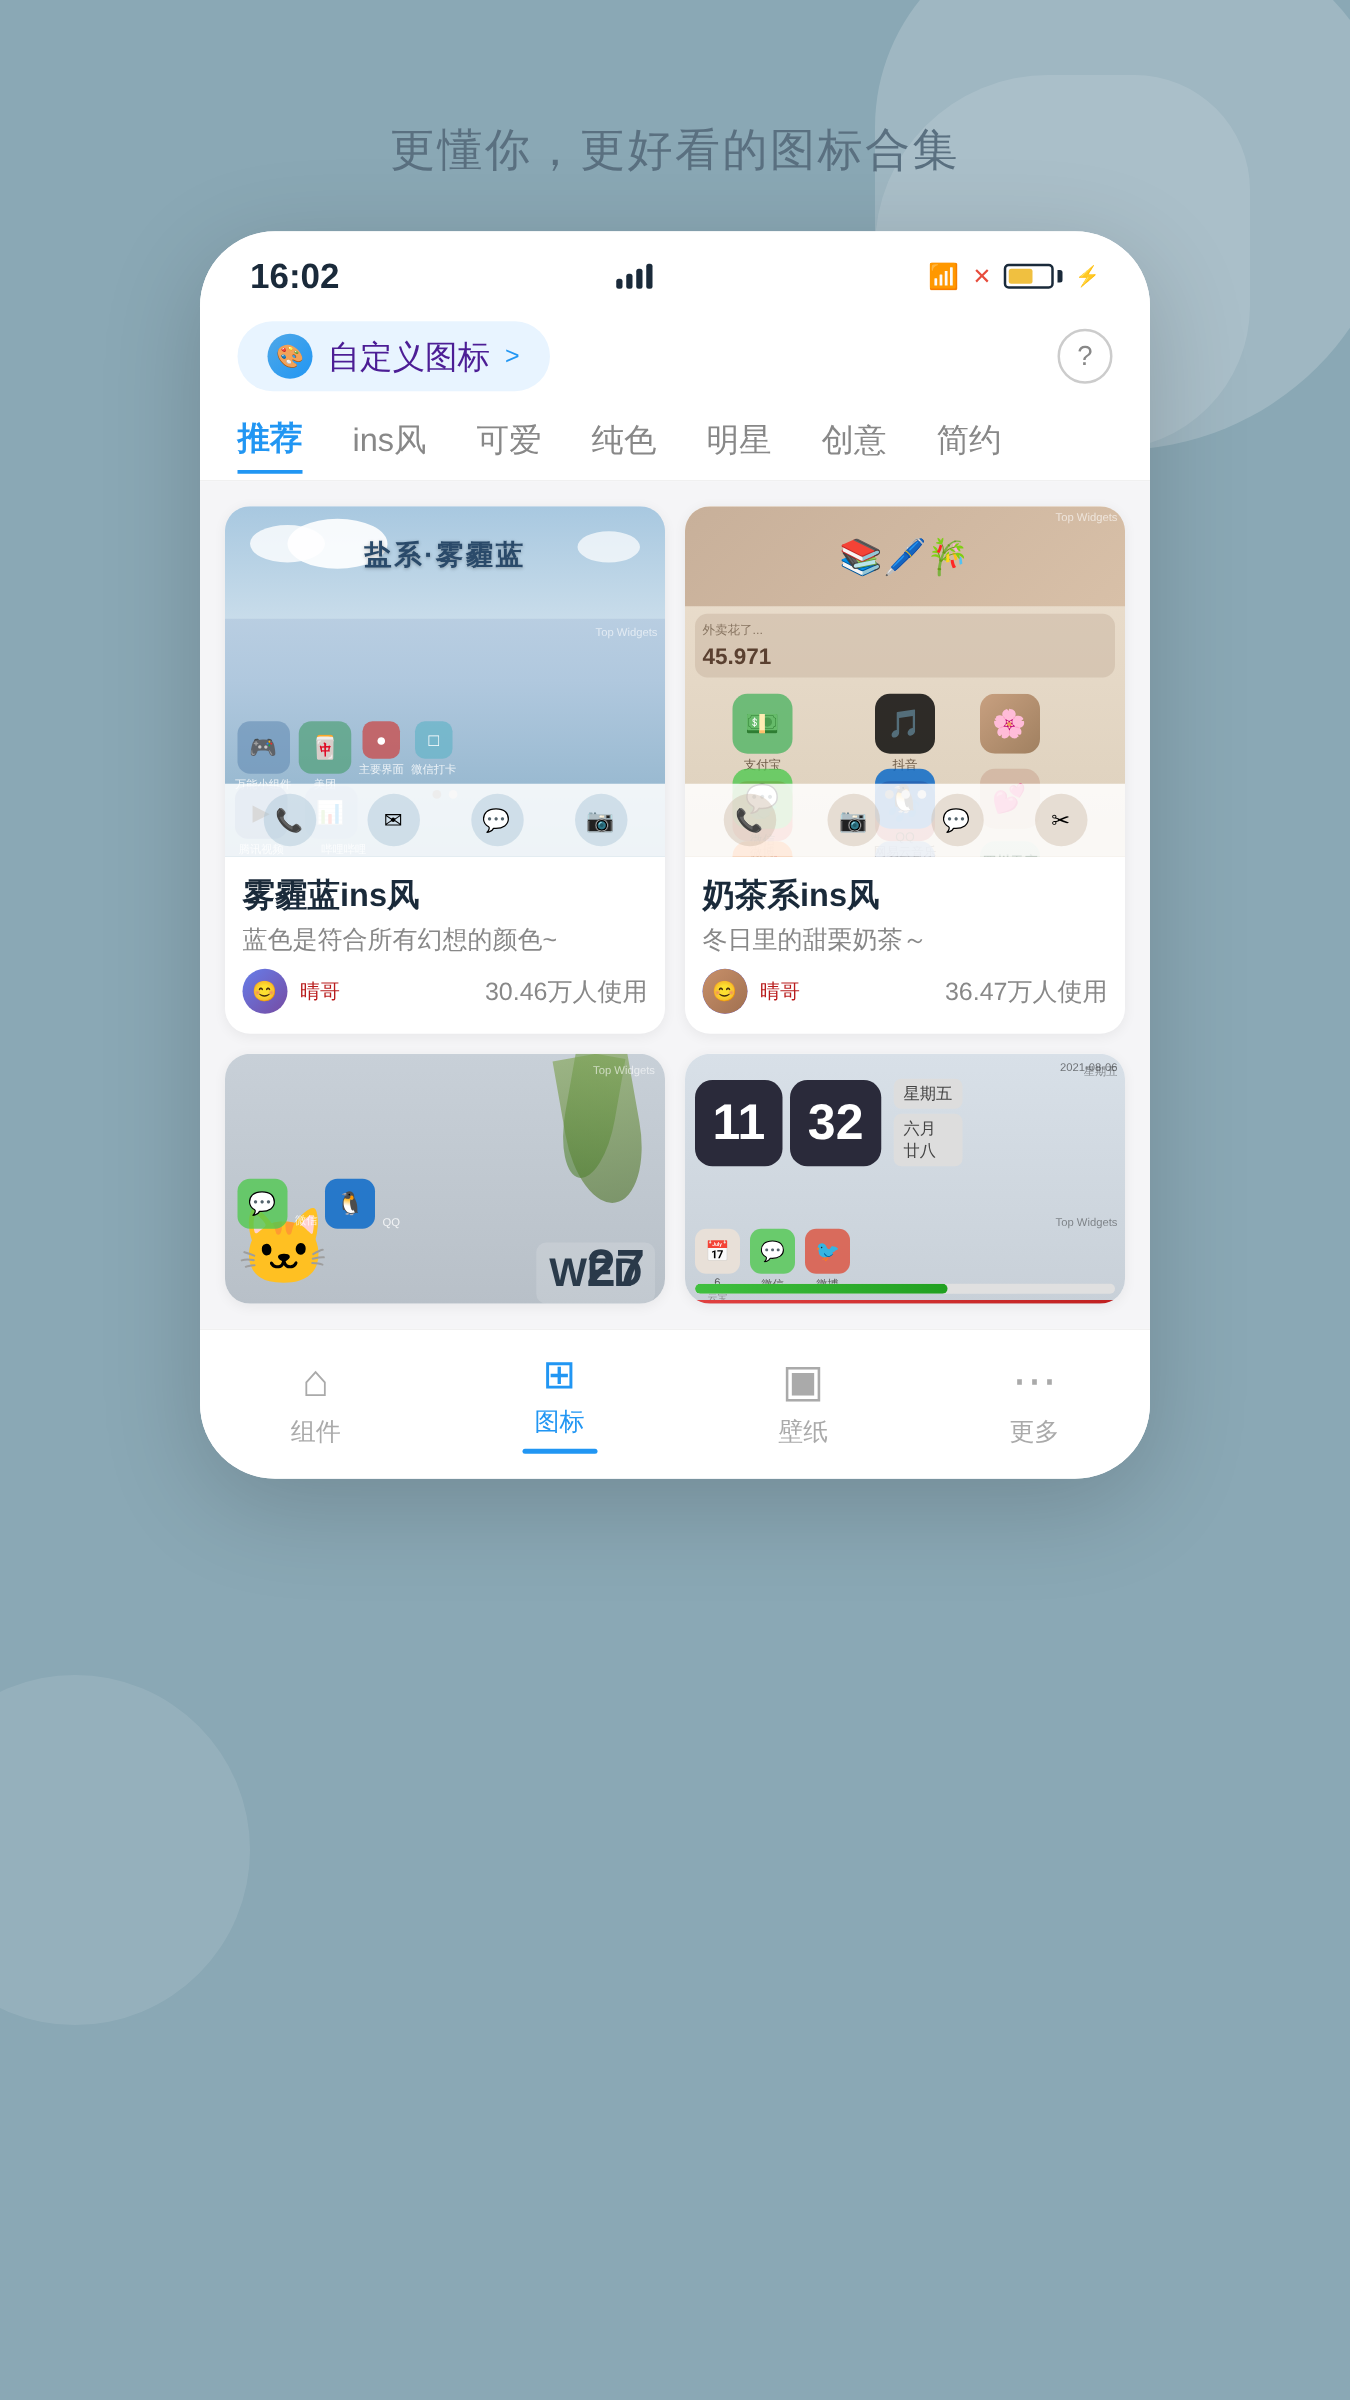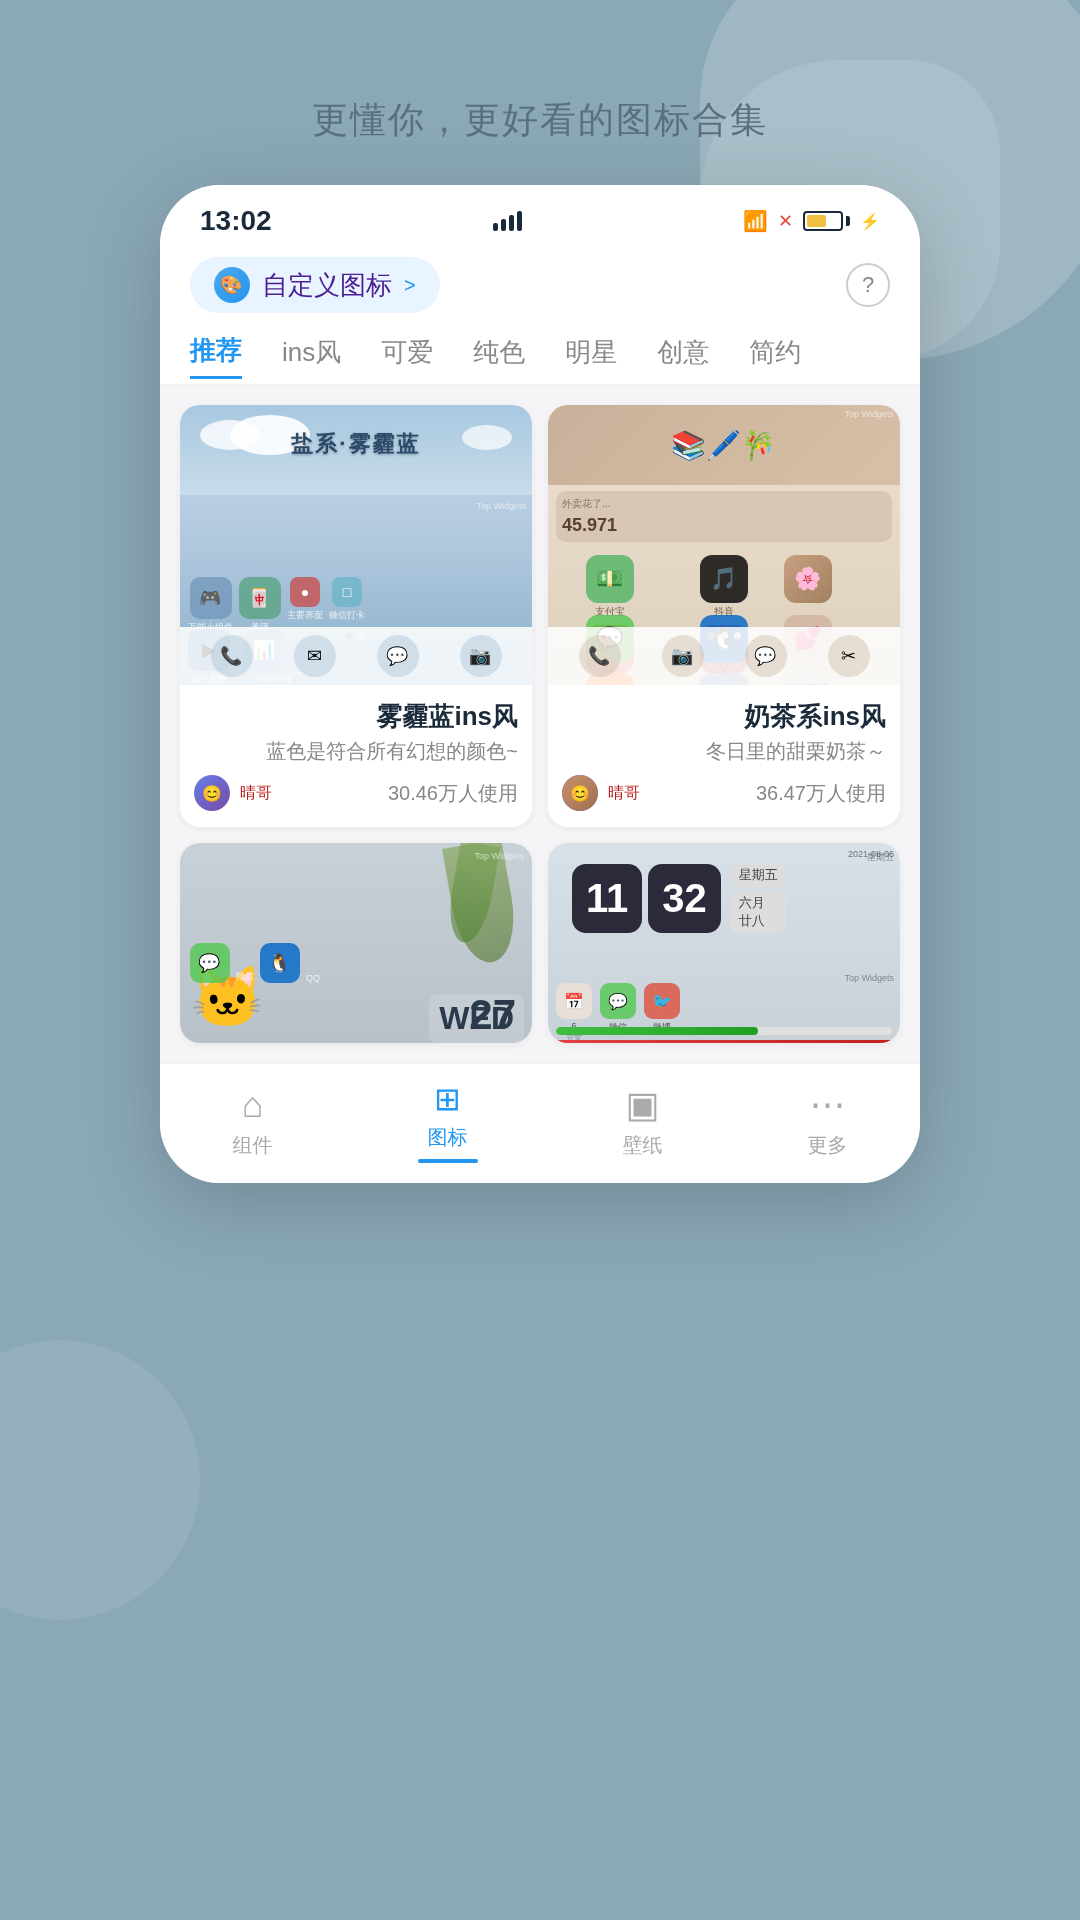--- a/index.html
+++ b/index.html
@@ -264,21 +264,20 @@
       font-size: 26px;
       font-weight: 700;
       text-shadow: 0 1px 3px rgba(0,0,0,0.3);
       white-space: nowrap;
       letter-spacing: 2px;
     }
 
     
     .card-info {
       padding: 14px 14px 16px;
-      text-align: right;
     }
     .card-name {
       font-size: 26px;
       font-weight: 600;
       color: #1a2a3a;
       margin-bottom: 4px;
     }
     .card-desc {
       font-size: 20px;
       color: #888;
@@ -366,21 +365,21 @@
 <div class="bg-blob2"></div>
 <div class="bg-blob3"></div>
 
 <div class="header-section">
   <div class="header-subtitle">更懂你，更好看的图标合集</div>
 </div>
 
 <div class="phone-frame">
 
   <div class="status-bar">
-    <div class="status-time">13:02</div>
+    <div class="status-time">16:02</div>
     <div class="status-signal">
       <div class="signal-bars">
         <div class="signal-bar" style="height:8px"></div>
         <div class="signal-bar" style="height:12px"></div>
         <div class="signal-bar" style="height:16px"></div>
         <div class="signal-bar" style="height:20px"></div>
       </div>
     </div>
     <div class="status-icons">
       <span class="wifi-icon">📶</span>
@@ -595,21 +594,21 @@
           </div>
           <div style="position:absolute;bottom:0;right:8px;top:auto;font-size:42px;font-weight:700;color:#2a3a4a;padding-right:8px;padding-bottom:4px;text-align:right;width:100%;">27</div>
         </div>
       </div>
 
       <div class="theme-card" style="border-radius:20px;overflow:hidden;">
         <div style="height:200px;background:linear-gradient(180deg,#d8e0e8 0%,#c8d0d8 100%);position:relative;overflow:hidden;">
           <div style="position:absolute;top:6px;right:6px;font-size:9px;color:rgba(0,0,0,0.5);">2021-08-06</div>
           <div style="position:absolute;top:8px;right:6px;font-size:9px;color:rgba(0,0,0,0.4);">星期五</div>
 
-          <div style="position:absolute;top:20px;left:8px;right:8px;display:flex;align-items:center;gap:6px;margin-left:16px;">
+          <div style="position:absolute;top:20px;left:8px;right:8px;display:flex;align-items:center;gap:6px;">
             <div style="background:#2a2a3a;border-radius:14px;padding:12px 14px;display:flex;flex-direction:column;align-items:center;">
               <span style="font-size:40px;font-weight:800;color:#fff;">11</span>
             </div>
             <div style="background:#2a2a3a;border-radius:14px;padding:12px 14px;display:flex;flex-direction:column;align-items:center;">
               <span style="font-size:40px;font-weight:800;color:#fff;text-align:right;">32</span>
             </div>
             <div style="display:flex;flex-direction:column;gap:4px;margin-left:4px;">
               <div style="background:#ddd;border-radius:6px;padding:3px 8px;font-size:13px;color:#444;white-space:nowrap;">星期五</div>
               <div style="background:#ddd;border-radius:6px;padding:3px 8px;font-size:13px;color:#444;white-space:nowrap;">六月<br>廿八</div>
             </div>

